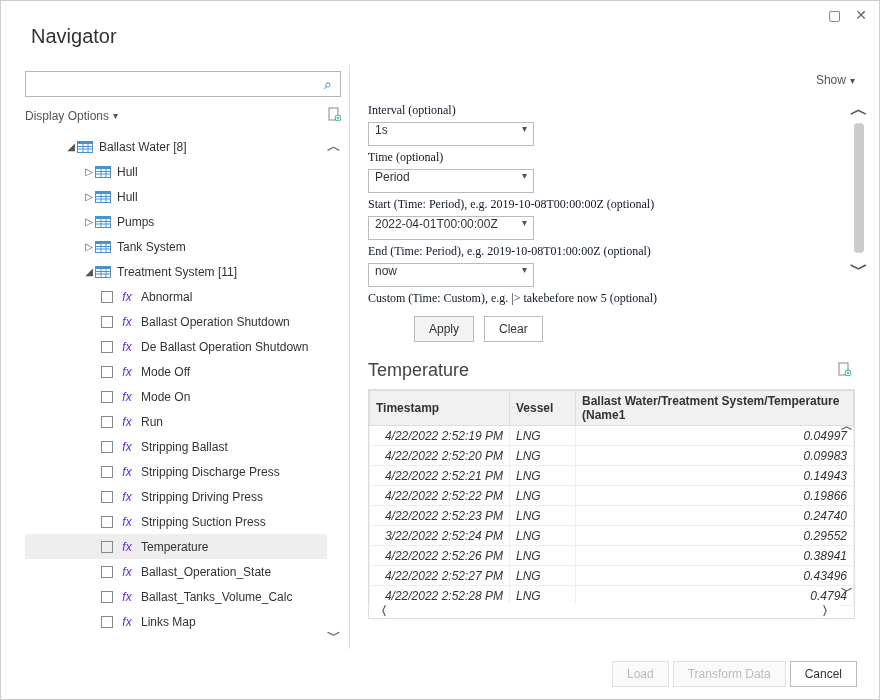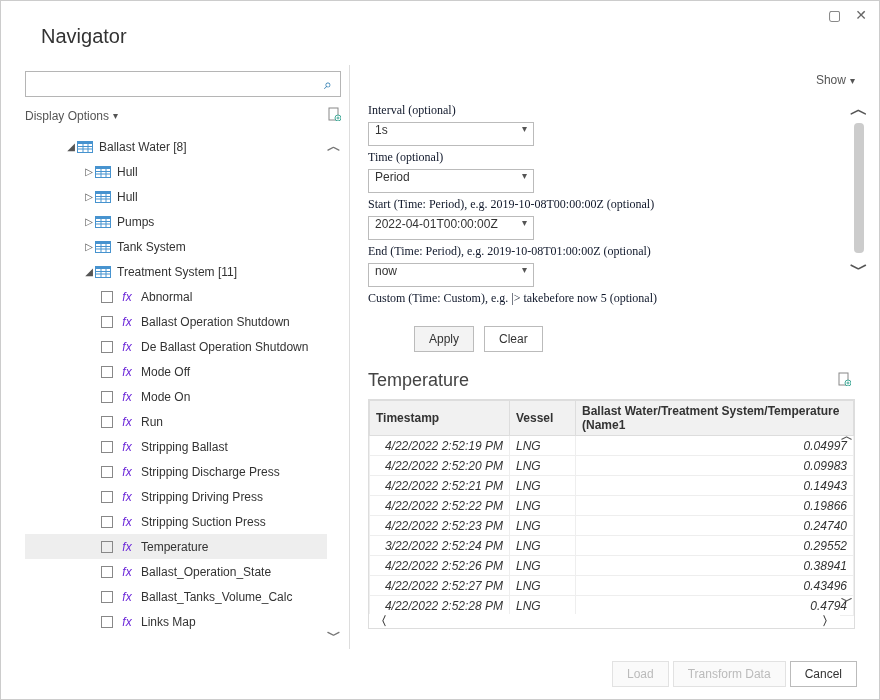--- a/index.html
+++ b/index.html
@@ -23,21 +23,21 @@
     gap: 14px;
   }
   .titlebar-icons span {
     font-size: 14px;
     color: #666;
     cursor: pointer;
   }
   h1.dialog-title {
     position: absolute;
     top: 24px;
-    left: 40px;
+    left: 30px;
     font-size: 20px;
     font-weight: 400;
     color: #333;
     margin: 0;
   }
   .main {
     position: absolute;
     top: 64px;
     left: 24px;
     right: 24px;
@@ -169,21 +169,21 @@
     border: 1px solid #bbb;
     width: 166px;
     display: flex;
     justify-content: space-between;
     padding: 0 6px;
     margin-top: 4px;
     cursor: pointer;
     background: #fff;
   }
   .combo .dd { color: #555; font-size: 10px; }
-  .btn-row { display: flex; gap: 10px; margin-top: 20px; padding-left: 46px; }
+  .btn-row { display: flex; gap: 10px; margin-top: 10px; padding-left: 46px; }
   .btn {
     height: 26px;
     padding: 0 14px;
     border: 1px solid #bbb;
     background: #fff;
     cursor: pointer;
     display: inline-flex;
     align-items: center;
     justify-content: center;
     color: #333;

